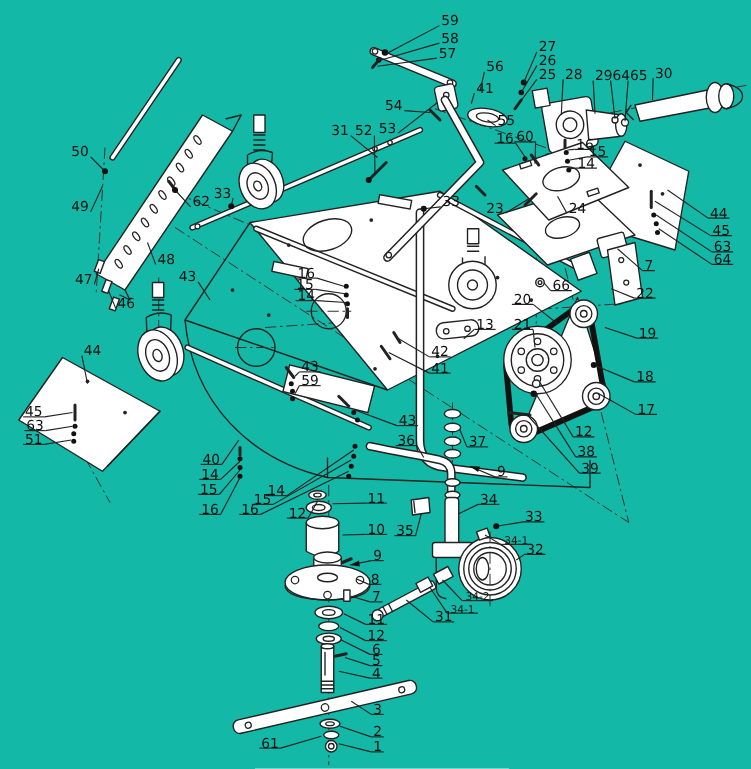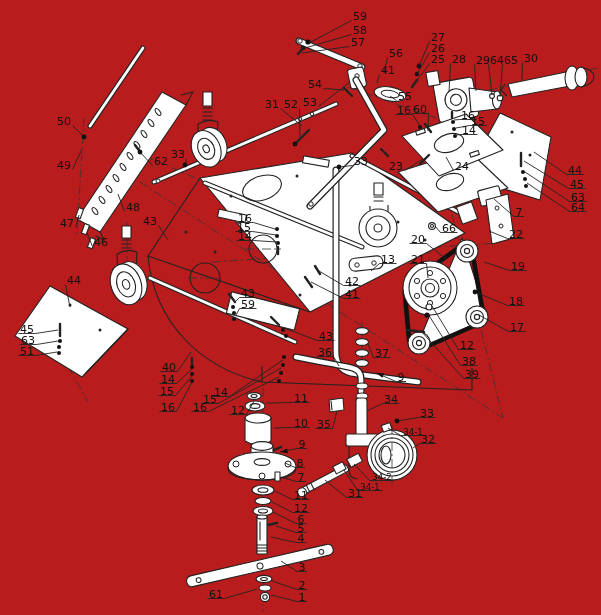--- a/index.html
+++ b/index.html
@@ -1,16 +1,16 @@
 <!DOCTYPE html>
 <html><head>
 <meta charset="utf-8">
 <style>
   html,body{margin:0;padding:0;background:#fff;}
-  #stage{position:relative;width:601px;height:615px;background:#b91c1c;overflow:hidden;}
+  #stage{position:relative;width:601px;height:615px;background:#14b8a6;overflow:hidden;}
   svg{display:block;}
   .lbl{font-family:"DejaVu Sans",sans-serif;font-size:11px;fill:#111;text-anchor:middle;}
   .sm{font-size:8.5px;}
   .leader{stroke:#222;stroke-width:0.9;fill:none;}
   .dot{fill:#111;stroke:none;}
   .arrow{fill:#111;stroke:none;}
   .ln{stroke:#222;stroke-width:1.1;fill:none;stroke-linecap:round;stroke-linejoin:round;}
   .pt{stroke:#222;stroke-width:1.1;fill:#fff;stroke-linejoin:round;}
   .ptn{stroke:#222;stroke-width:1.1;fill:none;stroke-linejoin:round;}
   .cl{stroke:#333;stroke-width:0.8;stroke-dasharray:9 3 2 3;fill:none;}

